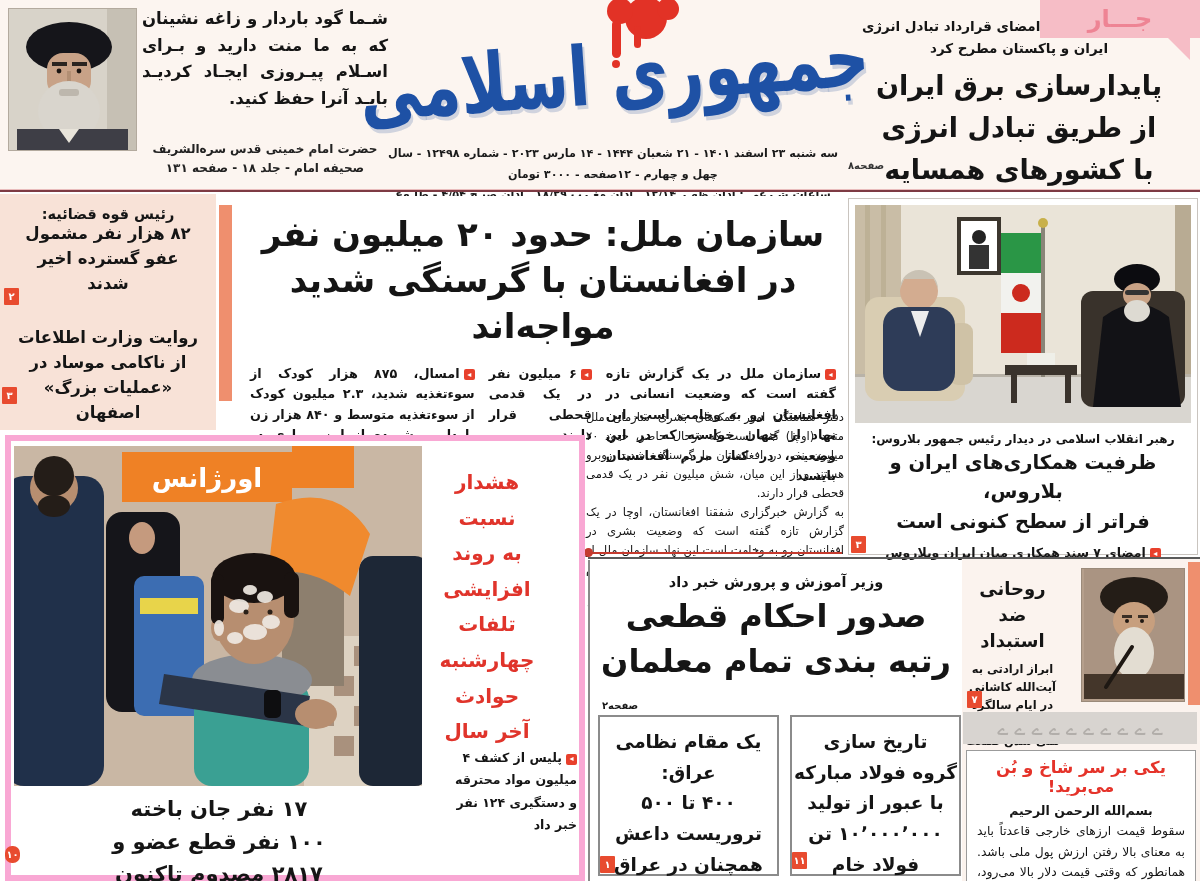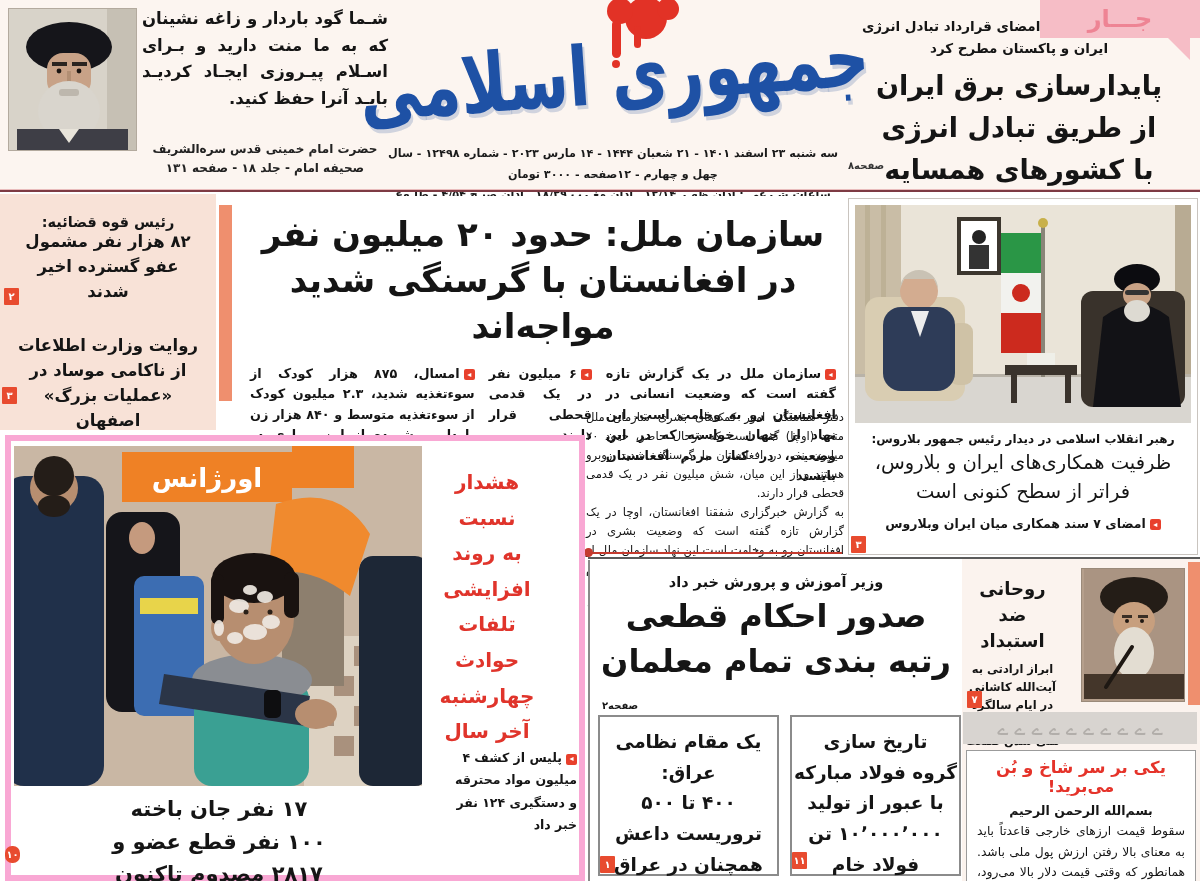--- a/index.html
+++ b/index.html
@@ -27,21 +27,21 @@
   #lead{left:845px;top:16px;width:348px;}
   #lead-kicker{font-size:13.5px;font-weight:700;text-align:center;line-height:1.6;}
   #lead-headline{font-size:27px;font-weight:900;text-align:center;line-height:1.55;margin-top:6px;}
   #lead-page{left:848px;top:160px;font-size:10px;font-weight:700;color:#333;}
   #ribbon{left:1040px;top:0;width:160px;height:38px;background:#f6bdc6;display:flex;align-items:center;justify-content:center;
     font-size:24px;font-weight:800;color:#ee8494;z-index:5;}
   #ribbon-tail{left:1168px;top:38px;width:0;height:0;border:11px solid transparent;border-top-color:#f6bdc6;border-right-color:#f6bdc6;z-index:5;}
   #rule-top{left:0;top:189px;width:1200px;height:3px;background:#7e3b44;border-top:1px solid #e9bcbc;box-sizing:border-box;}
 
   
-  #sidebar{left:0;top:194px;width:216px;height:236px;background:#f8e2d7;box-sizing:border-box;padding-top:20px;}
+  #sidebar{left:0;top:194px;width:216px;height:236px;background:#f8e2d7;box-sizing:border-box;padding-top:12px;}
   .sb-kicker{font-size:14.5px;font-weight:700;text-align:center;}
   .sb-title{font-size:16.5px;font-weight:800;text-align:center;line-height:1.5;padding:0 16px;}
   #sb2{margin-top:30px;}
   .sb-sub{font-size:12px;font-weight:700;text-align:center;margin-top:14px;color:#222;}
   #bar-sidebar{left:219px;top:205px;width:13px;height:196px;background:#ef8f6e;}
   #bar-kashani{left:1188px;top:562px;width:12px;height:143px;background:#ef8f6e;}
 
   
   #un{left:240px;top:196px;width:606px;height:364px;background:#fff;}
   #un-headline{padding-top:16px;font-size:34px;font-weight:900;text-align:center;line-height:1.35;}
@@ -52,21 +52,21 @@
   #unb-3{width:244px;}
   #un-body{position:absolute;left:346px;top:212px;width:258px;font-size:11.6px;line-height:1.64;text-align:justify;}
   #un-body p{margin:0;}
   #un-more{font-weight:800;font-size:12px;text-align:left;margin-top:2px;}
   #un-line{position:absolute;left:348px;top:356px;width:254px;height:2px;background:#c43a2e;}
   #un-dot{position:absolute;left:344px;top:352px;width:9px;height:9px;border-radius:50%;background:#c43a2e;}
 
   
   #bel{left:848px;top:198px;width:350px;height:357px;background:#fff;border:1px solid #c9c4bf;box-sizing:border-box;padding:6px;}
   #bel-cap{font-size:12px;font-weight:700;text-align:center;margin-top:9px;}
-  #bel-head{font-size:19.5px;font-weight:400;text-align:center;line-height:1.5;margin-top:2px;}
+  #bel-head{font-size:19.5px;font-weight:700;text-align:center;line-height:1.5;margin-top:2px;}
   #bel-sub{font-size:12.5px;font-weight:700;text-align:center;margin-top:9px;}
 
   
   #acc{left:5px;top:435px;width:580px;height:446px;background:#fff;border:6px solid #f9a8d4;box-sizing:border-box;}
   #acc-photo{position:absolute;left:3px;top:5px;width:408px;height:340px;}
   #acc-red{position:absolute;left:412px;top:24px;width:128px;color:#e0342b;font-size:20px;font-weight:800;text-align:center;line-height:1.78;}
   #acc-note{position:absolute;left:442px;top:306px;width:124px;font-size:12.5px;font-weight:700;text-align:right;line-height:1.78;}
   #acc-stats{position:absolute;left:16px;top:352px;width:384px;font-size:21px;font-weight:800;text-align:center;line-height:1.55;}
 
   
@@ -309,22 +309,22 @@
         <ellipse cx="302" cy="268" rx="21" ry="15" fill="#b78e70"></ellipse>
         <rect x="250" y="244" width="17" height="28" rx="5" fill="#0e0e10"></rect>
       </svg>
     </div>
     <div id="acc-red">
       <div>هشدار</div>
       <div>نسبت</div>
       <div>به روند</div>
       <div>افزایشی</div>
       <div>تلفات</div>
+      <div>چهارشنبه</div>
       <div>حوادث</div>
-      <div>چهارشنبه</div>
       <div>آخر سال</div>
     </div>
     <div id="acc-note">
       <span class="bullet">◂</span><span>پلیس از کشف ۴ میلیون مواد محترقه و دستگیری ۱۲۴ نفر خبر داد</span>
     </div>
     <div id="acc-stats">
       <div>۱۷ نفر جان باخته</div>
       <div>۱۰۰ نفر قطع عضو و</div>
       <div>۲۸۱۷ مصدوم تاکنون</div>
     </div>

